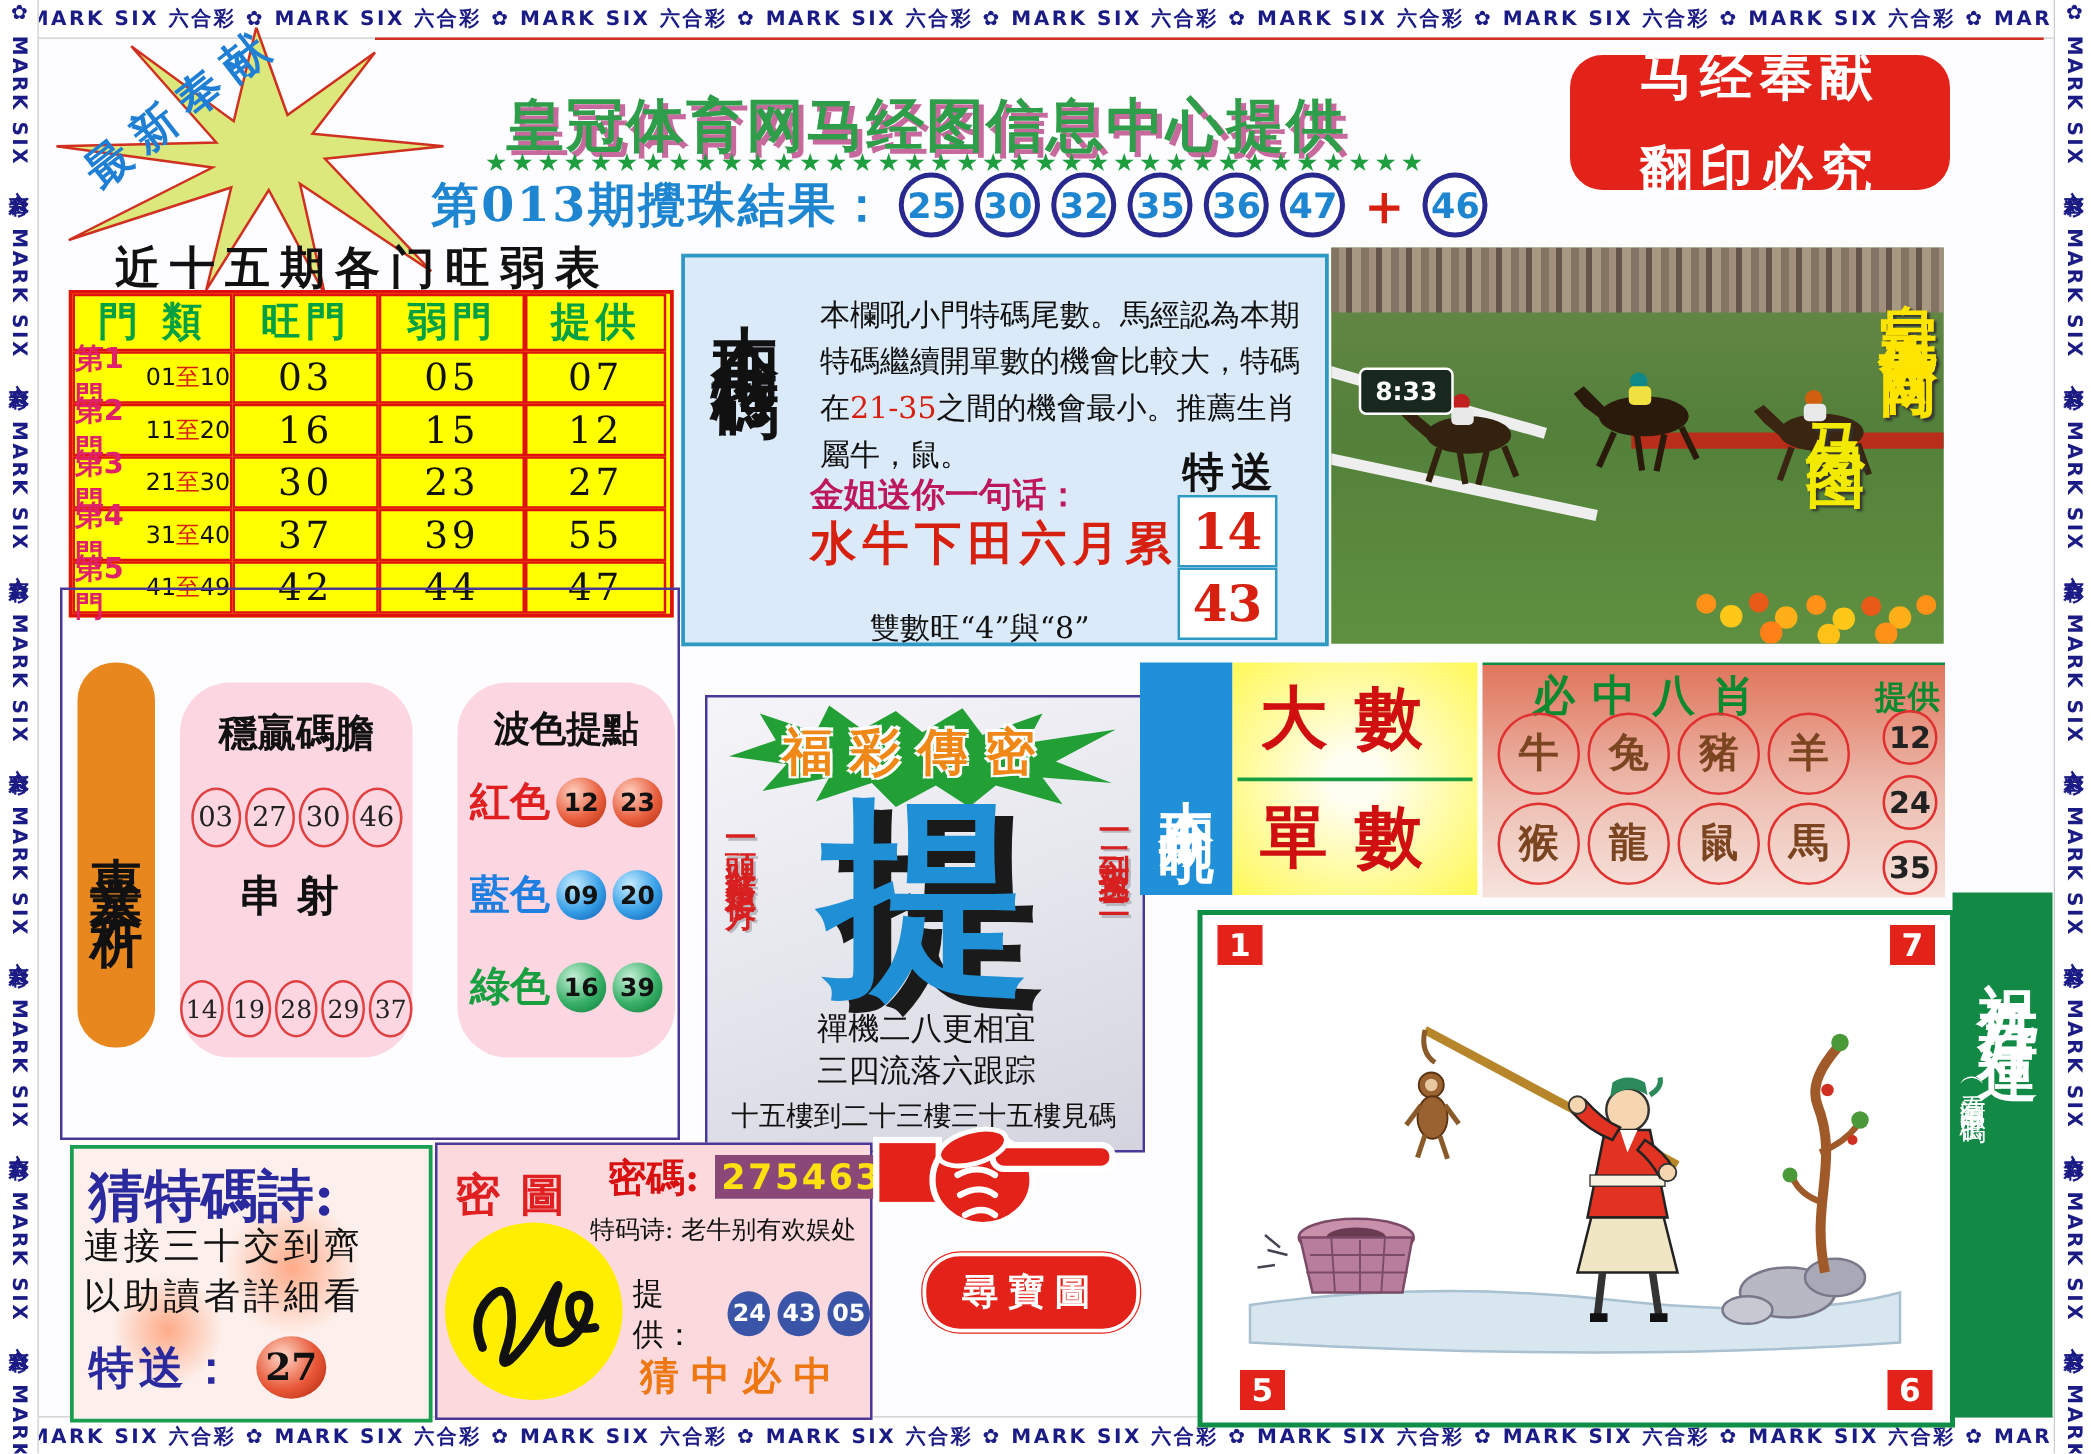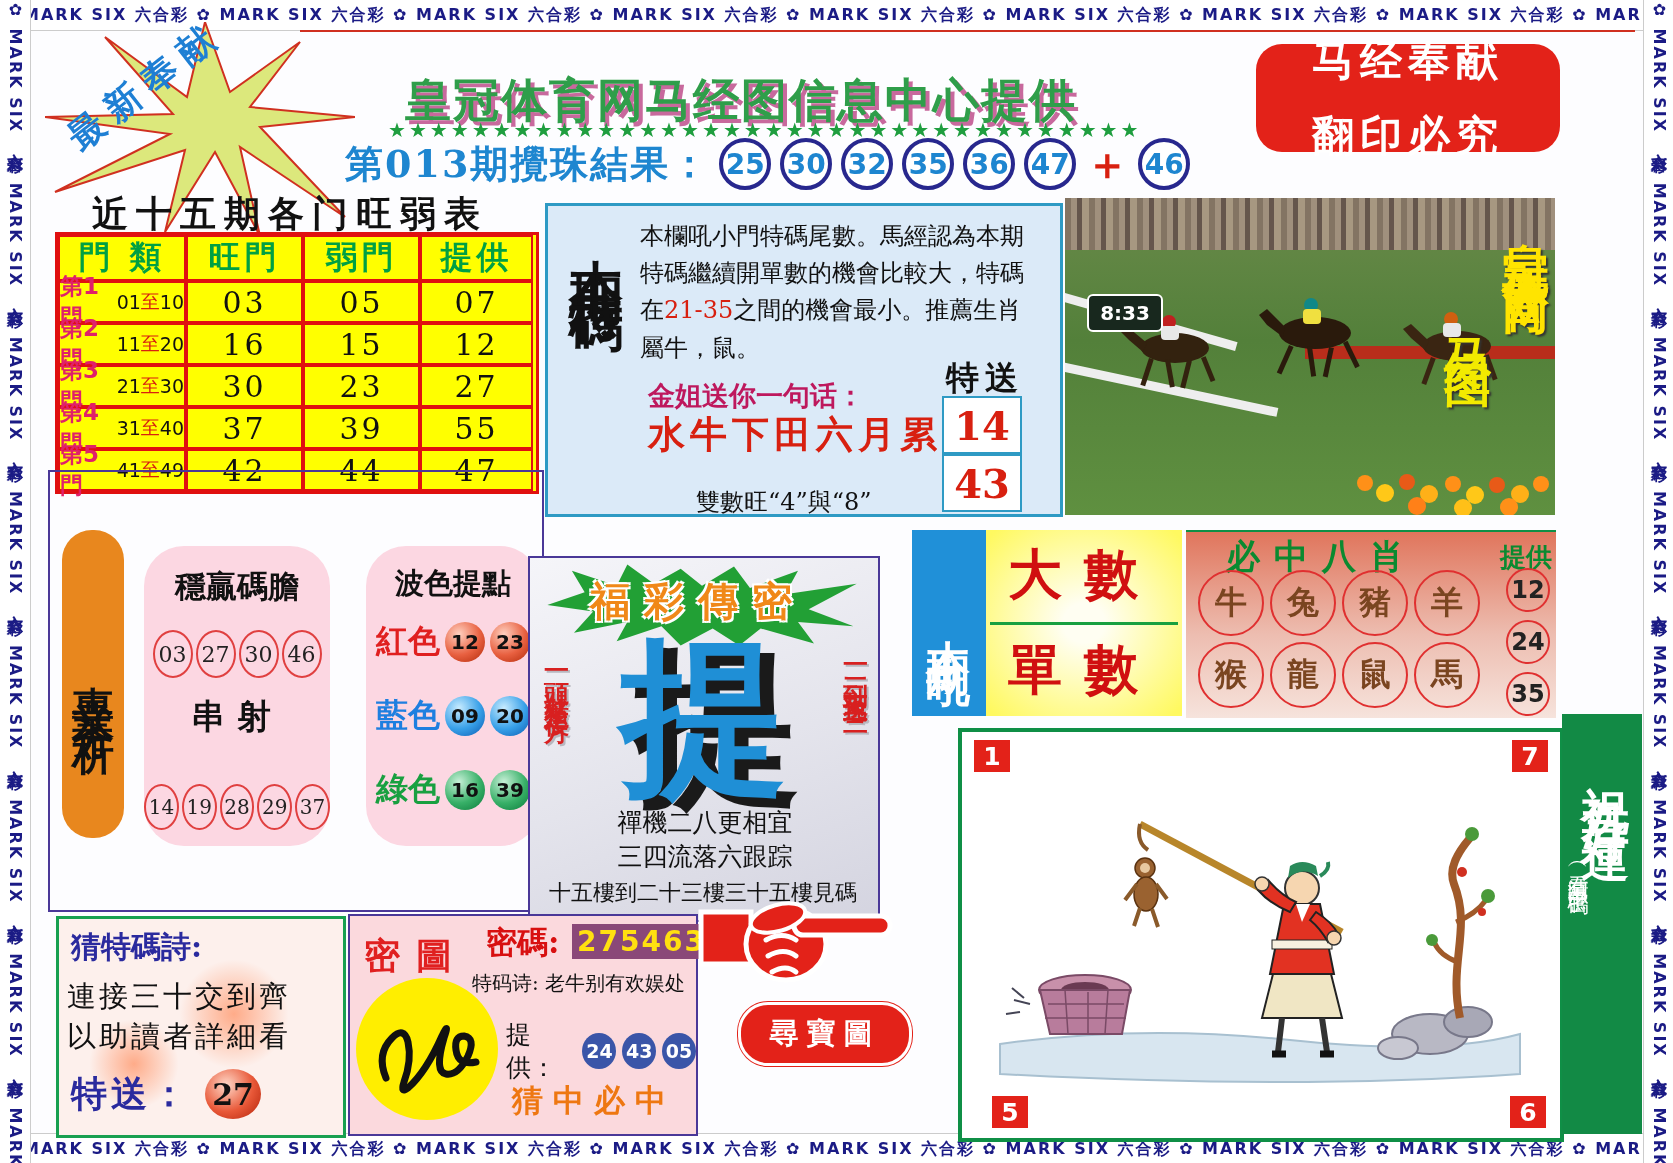--- a/index.html
+++ b/index.html
@@ -78,21 +78,21 @@
         color:#222;font-size:22px;font-family:"DejaVu Serif",serif;}
   .num-row{position:absolute;display:flex;justify-content:center;width:100%;gap:3px;}
   .bose-row{position:absolute;left:10px;display:flex;align-items:center;gap:5px;}
   .bose-lab{font-weight:bold;font-size:32px;}
   .ballc{width:40px;height:40px;border-radius:50%;display:flex;align-items:center;justify-content:center;
          color:#111;font-weight:bold;font-size:20px;}
   .ball-red{background:radial-gradient(circle at 35% 30%,#ffd0c0 0%,#e86040 55%,#b02808 100%);}
   .ball-blue{background:radial-gradient(circle at 35% 30%,#c8ecff 0%,#38a0e8 55%,#0858b0 100%);}
   .ball-green{background:radial-gradient(circle at 35% 30%,#c8f0d8 0%,#38b068 55%,#087838 100%);}
   
-  .fc-box{left:528px;top:556px;width:348px;height:362px;border:2px solid #4a3898;
+  .fc-box{left:564px;top:556px;width:348px;height:362px;border:2px solid #4a3898;
           background:linear-gradient(160deg,#f5f5f9 0%,#e4e4ec 55%,#d4d4e0 100%);}
   .fc-title{position:absolute;left:18px;top:16px;width:300px;text-align:center;color:#f08818;font-weight:bold;
             font-size:40px;letter-spacing:14px;text-shadow:2px 2px 0 #fff,-2px -2px 0 #fff,2px -2px 0 #fff,-2px 2px 0 #fff;}
   .fc-v{position:absolute;writing-mode:vertical-rl;text-orientation:upright;color:#d82020;font-weight:bold;
         font-size:25px;letter-spacing:7px;text-shadow:2px 2px 0 #b8b8c0;}
   .fc-big{position:absolute;left:84px;top:70px;width:180px;text-align:center;color:#1f8fd6;font-weight:bold;
           font-size:168px;line-height:1.05;text-shadow:14px 10px 0 #1a1a1a;}
   .fc-line{position:absolute;left:40px;width:270px;text-align:center;color:#111;font-size:25px;}
   
   .bqh{left:912px;top:530px;width:74px;height:186px;background:#2090d8;display:flex;align-items:center;justify-content:center;}
@@ -117,21 +117,21 @@
           display:flex;align-items:center;justify-content:center;}
   
   .wish{left:1562px;top:714px;width:80px;height:420px;background:#128a45;}
   .wish-main{position:absolute;right:4px;top:34px;writing-mode:vertical-rl;text-orientation:upright;color:#fff;
              font-weight:bold;font-size:48px;letter-spacing:16px;}
   .wish-sub{position:absolute;left:2px;top:140px;writing-mode:vertical-rl;text-orientation:upright;color:#fff;
             font-size:21px;letter-spacing:4px;}
   
   .poem-box{left:56px;top:916px;width:284px;height:216px;background:#fdf0ec;border:3px solid #18a050;overflow:hidden;}
   .blob{position:absolute;border-radius:50%;background:radial-gradient(circle,#ff9a70cc 0%,#ff9a7000 70%);}
-  .poem-title{position:absolute;left:12px;top:8px;color:#2a2a9e;font-weight:bold;font-size:30px;text-align:right;}
+  .poem-title{position:absolute;left:12px;top:8px;color:#2a2a9e;font-weight:bold;font-size:45px;text-align:right;}
   .poem-line{position:absolute;left:8px;color:#111;font-size:29px;letter-spacing:3px;}
   .poem-ts{position:absolute;left:12px;top:150px;display:flex;align-items:center;gap:14px;}
   .poem-ts .lab{color:#2a2a9e;font-weight:bold;font-size:36px;letter-spacing:4px;}
   .ball-27{width:56px;height:50px;border-radius:50%;display:flex;align-items:center;justify-content:center;
            color:#111;font-weight:bold;font-size:30px;
            background:radial-gradient(circle at 38% 32%,#ffd8c8 0%,#e85838 55%,#b02008 100%);}
   
   .sec-box{left:348px;top:914px;width:346px;height:218px;background:#fbd9dd;border:2px solid #4a3898;}
   .sec-mitu{position:absolute;left:14px;top:16px;color:#e02020;font-weight:bold;font-size:36px;letter-spacing:16px;}
   .sec-mima{position:absolute;left:136px;top:6px;color:#d81010;font-weight:bold;font-size:31px;}
@@ -245,21 +245,21 @@
         <span class="zhi">至</span>
         <span class="rng">49</span>
       </div>
     <div class="cell val cal">42</div>
     <div class="cell val cal">44</div>
     <div class="cell val cal">47</div>
   </div>
 
   <div class="abs sp-box">
     <div class="abs sp-vtitle cal">本期特碼</div>
-    <p class="abs sp-para cal" style="margin:0;"><span>本欄吼小門特碼尾數。馬經認為本期特碼繼續開單數的機會比較大，特碼在</span><span class="sp-red">21-35</span><span>之間的機會最小。推薦生肖屬牛，鼠。</span></p>
+    <p class="abs sp-para cal" style="margin:16px;"><span>本欄吼小門特碼尾數。馬經認為本期特碼繼續開單數的機會比較大，特碼在</span><span class="sp-red">21-35</span><span>之間的機會最小。推薦生肖屬牛，鼠。</span></p>
     <div class="abs gold1 cal">金姐送你一句话：</div>
     <div class="abs gold2 cal">水牛下田六月累</div>
     <div class="abs tail cal" style="left:148px;top:280px;">雙數旺“4”與“8”</div>
     <div class="abs tesong-l cal">特送</div>
     <div class="abs sp-numbox cal" style="left:394px;top:190px;">14</div>
     <div class="abs sp-numbox cal" style="left:394px;top:248px;">43</div>
   </div>
 
   <div class="abs photo">
     <div class="crowd"></div>

